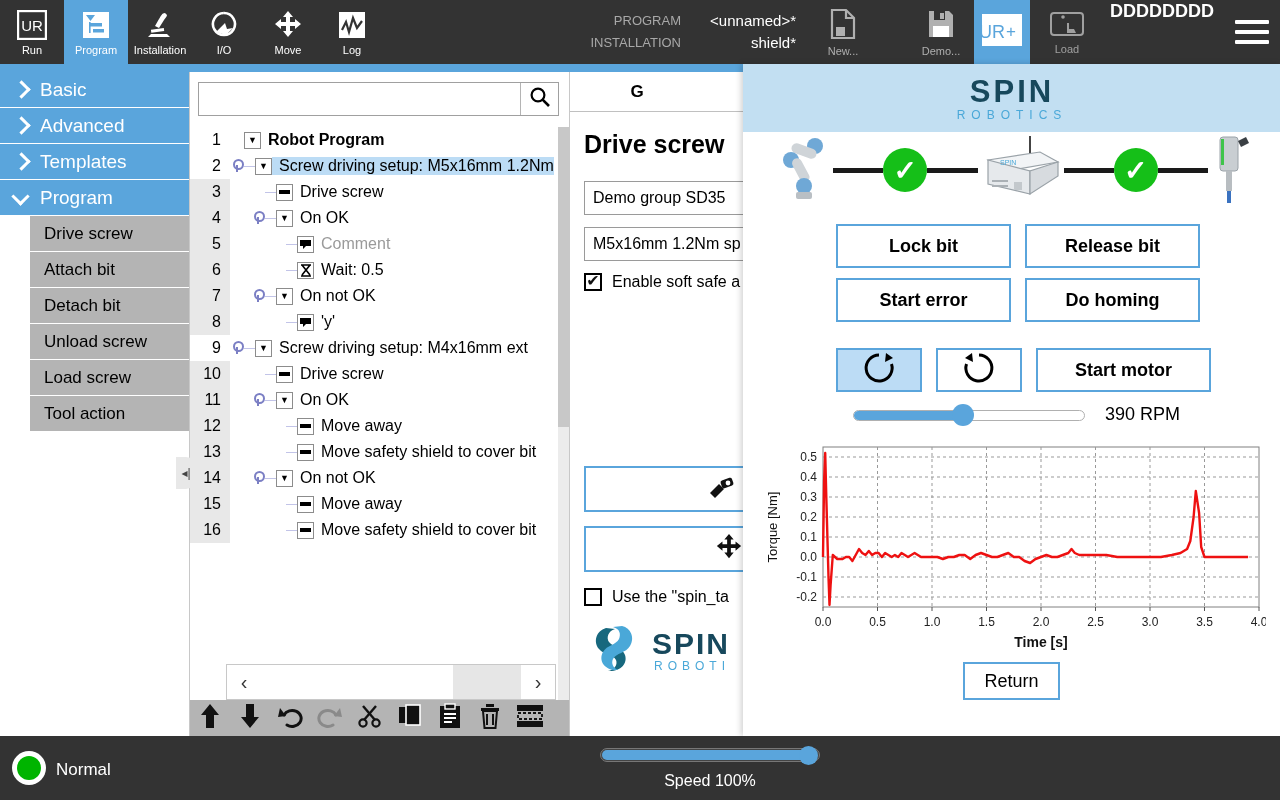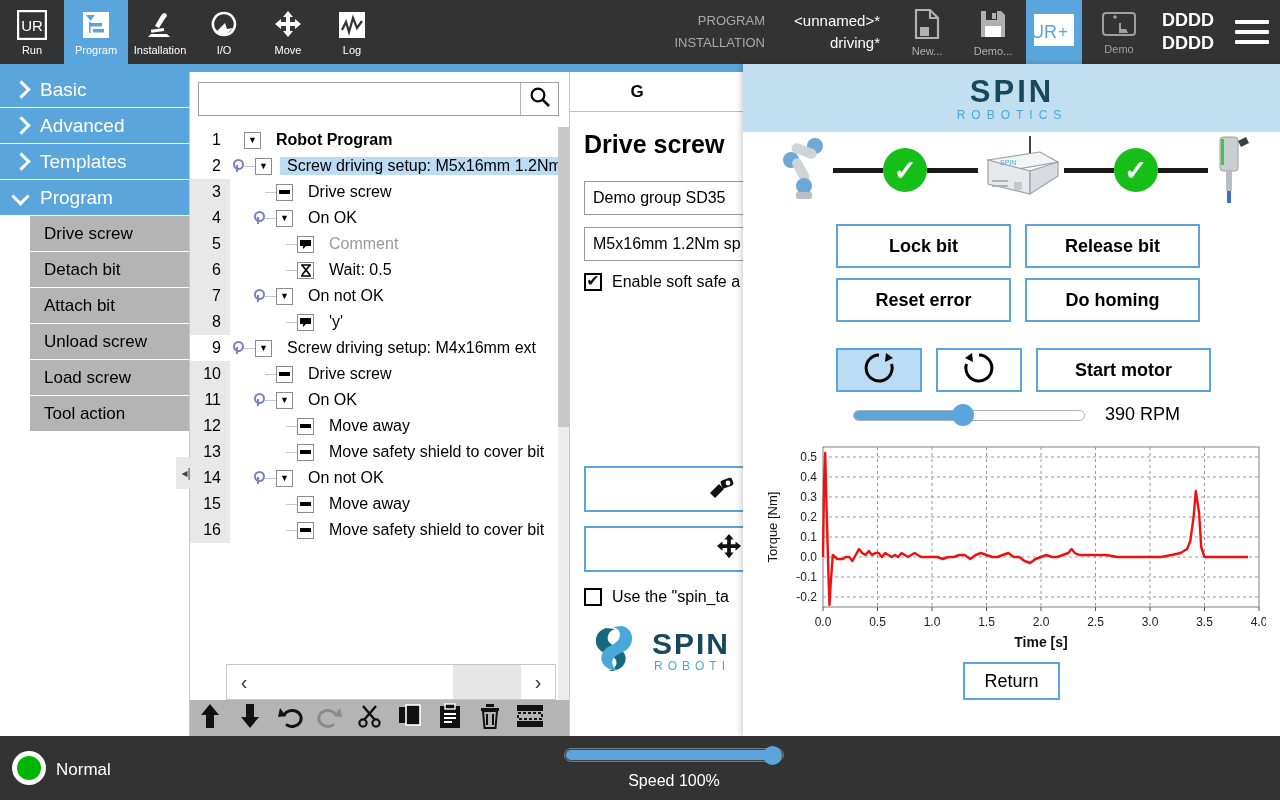--- a/index.html
+++ b/index.html
@@ -28,36 +28,36 @@
   .nav-tab .lbl { font-size: 11px; line-height: 12px; }
 
   .prog-info {
     margin-left: auto; display: flex; flex-direction: column;
     justify-content: center; padding-right: 14px; text-align: right;
   }
   .prog-row { display: flex; align-items: center; justify-content: flex-end; gap: 10px; line-height: 22px; }
   .prog-label { color: #a8a8a8; font-size: 13px; }
   .prog-value { color: #ffffff; font-size: 15px; width: 105px; text-align: right; }
 
-  .file-actions { display: flex; align-items: stretch; }
+  .file-actions { display: flex; align-items: stretch; gap: 32px; }
   .file-btn {
     width: 66px; display: flex; flex-direction: column;
     align-items: center; justify-content: center; gap: 3px;
     color: #b0b0b0; font-size: 11px; cursor: pointer;
   }
   .urplus-btn {
     width: 56px; background: #5aa5dc; display:flex; align-items:center; justify-content:center;
     cursor: pointer;
   }
   .local-btn {
     width: 74px; display:flex; flex-direction: column; align-items:center; justify-content:center;
     gap: 2px; color:#a0a0a0; font-size: 11px; cursor: pointer;
   }
   .dddd {
-    display: flex; flex-direction: column; justify-content: center;
+    display: flex; flex-direction: row; justify-content: center;
     color: #ffffff; font-size: 18px; font-weight: bold; line-height: 23px;
     padding-left: 6px; padding-right: 10px;
   }
   .hamburger {
     width: 56px; display: flex; flex-direction: column; align-items: center; justify-content: center;
     gap: 6px; cursor: pointer;
   }
   .hamburger span { display: block; width: 34px; height: 4px; background: #ffffff; border-radius: 1px; }
 
   
@@ -122,21 +122,21 @@
   .tri {
     width: 17px; height: 17px; border: 1px solid #8c8c8c; background: #fff;
     display: inline-flex; align-items: center; justify-content: center;
     font-size: 9px; color: #000; flex: 0 0 auto; cursor: pointer;
   }
   .sq {
     width: 17px; height: 17px; border: 1px solid #8c8c8c; background: #fff;
     display:inline-flex; align-items:center; justify-content:center; flex:0 0 auto;
   }
   .sq .dash { width: 11px; height: 4px; background: #000; }
-  .tlabel { padding-left: 7px; font-size: 16px; color: #000; margin-left: 8px; }
+  .tlabel { padding-left: 7px; font-size: 16px; color: #000; }
   .tlabel.bold { font-weight: bold; }
   .tlabel.sel { background: #bcdcf5; }
   .tlabel.muted { color: #9a9a9a; }
   .pin { width: 14px; height: 26px; position: relative; flex: 0 0 auto;}
   .pin::before {
     content:''; position:absolute; left:3px; top:6px; width:7px; height:7px;
     border: 2px solid #7b7fc4; border-radius: 50%;
   }
   .pin::after {
     content:''; position:absolute; left:6px; top:12px; width:2px; height:7px; background:#7b7fc4;
@@ -267,21 +267,21 @@
   }
 
   
   .footer {
     position: absolute; left: 0; top: 736px; width: 1280px; height: 64px; background: #333333;
   }
   .status-dot-wrap { position:absolute; left: 12px; top: 15px; width: 34px; height: 34px;
     border-radius: 50%; background: #fff; display:flex; align-items:center; justify-content:center;}
   .status-dot { width: 24px; height: 24px; border-radius: 50%; background: #00b400; }
   .status-text { position:absolute; left: 56px; top: 24px; color:#fff; font-size: 17px; }
-  .speed-wrap { position:absolute; left: 564px; top: 12px; width: 220px; }
+  .speed-wrap { position:absolute; left: 600px; top: 12px; width: 220px; }
   .speed-track {
     position: relative; width: 220px; height: 14px; border: 1px solid #777;
     border-radius: 7px; background: #444;
   }
   .speed-fill { position:absolute; left:1px; top:1px; width: 205px; height: 10px;
     background:#5aa5dc; border-radius: 6px; }
   .speed-knob { position:absolute; left: 198px; top: -3px; width: 19px; height: 19px;
     border-radius: 50%; background:#5aa5dc; }
   .speed-label { position:absolute; left: 0; top: 24px; width: 220px; text-align:center;
     color:#fff; font-size: 16px; }
@@ -358,21 +358,21 @@
       </div>
     </div>
 
     <div class="prog-info">
       <div class="prog-row">
         <span class="prog-label">PROGRAM</span>
         <span class="prog-value">&lt;unnamed&gt;*</span>
       </div>
       <div class="prog-row">
         <span class="prog-label">INSTALLATION</span>
-        <span class="prog-value">driving*</span>
+        <span class="prog-value">shield*</span>
       </div>
     </div>
 
     <div class="file-actions">
       <div class="file-btn">
         <span>
           <svg width="28" height="32" viewBox="0 0 28 32">
               <path d="M3 2 h14 l8 8 v20 h-22 z" fill="none" stroke="#b0b0b0" stroke-width="2.2"></path>
               <path d="M17 2 v8 h8" fill="none" stroke="#b0b0b0" stroke-width="2.2"></path>
               <rect x="7" y="19" width="9" height="9" fill="#b0b0b0"></rect>
@@ -404,21 +404,21 @@
     </div>
 
     <div class="local-btn">
       <span>
         <svg width="36" height="30" viewBox="0 0 36 30">
             <rect x="2" y="4" width="32" height="22" rx="3" fill="none" stroke="#a0a0a0" stroke-width="2"></rect>
             <circle cx="14" cy="8" r="1.8" fill="#a0a0a0"></circle>
             <path d="M20 14 v6 h5 l2 4 h-9 v-10 z" fill="#a0a0a0"></path>
           </svg>
       </span>
-      <span>Demo</span>
+      <span>Load</span>
     </div>
 
     <div class="dddd">
       <span>DDDD</span>
       <span>DDDD</span>
     </div>
 
     <div class="hamburger">
       <span></span>
       <span></span>
@@ -444,24 +444,24 @@
       </div>
       <div class="cat">
         <span class="chev down"></span>
         <span>Program</span>
       </div>
 
       <div class="urcap-item">
         <span>Drive screw</span>
       </div>
       <div class="urcap-item">
+        <span>Attach bit</span>
+      </div>
+      <div class="urcap-item">
         <span>Detach bit</span>
-      </div>
-      <div class="urcap-item">
-        <span>Attach bit</span>
       </div>
       <div class="urcap-item">
         <span>Unload screw</span>
       </div>
       <div class="urcap-item">
         <span>Load screw</span>
       </div>
       <div class="urcap-item">
         <span>Tool action</span>
       </div>
@@ -876,21 +876,21 @@
       </div>
 
       <div class="ov-btn-grid">
         <div class="ov-btn">
             <span>Lock bit</span>
           </div>
         <div class="ov-btn">
             <span>Release bit</span>
           </div>
         <div class="ov-btn">
-            <span>Reset error</span>
+            <span>Start error</span>
           </div>
         <div class="ov-btn">
             <span>Do homing</span>
           </div>
       </div>
 
       <div class="dir-row">
         <div class="dir-btn sel">
           <span>
             <svg width="34" height="34" viewBox="0 0 34 34">

